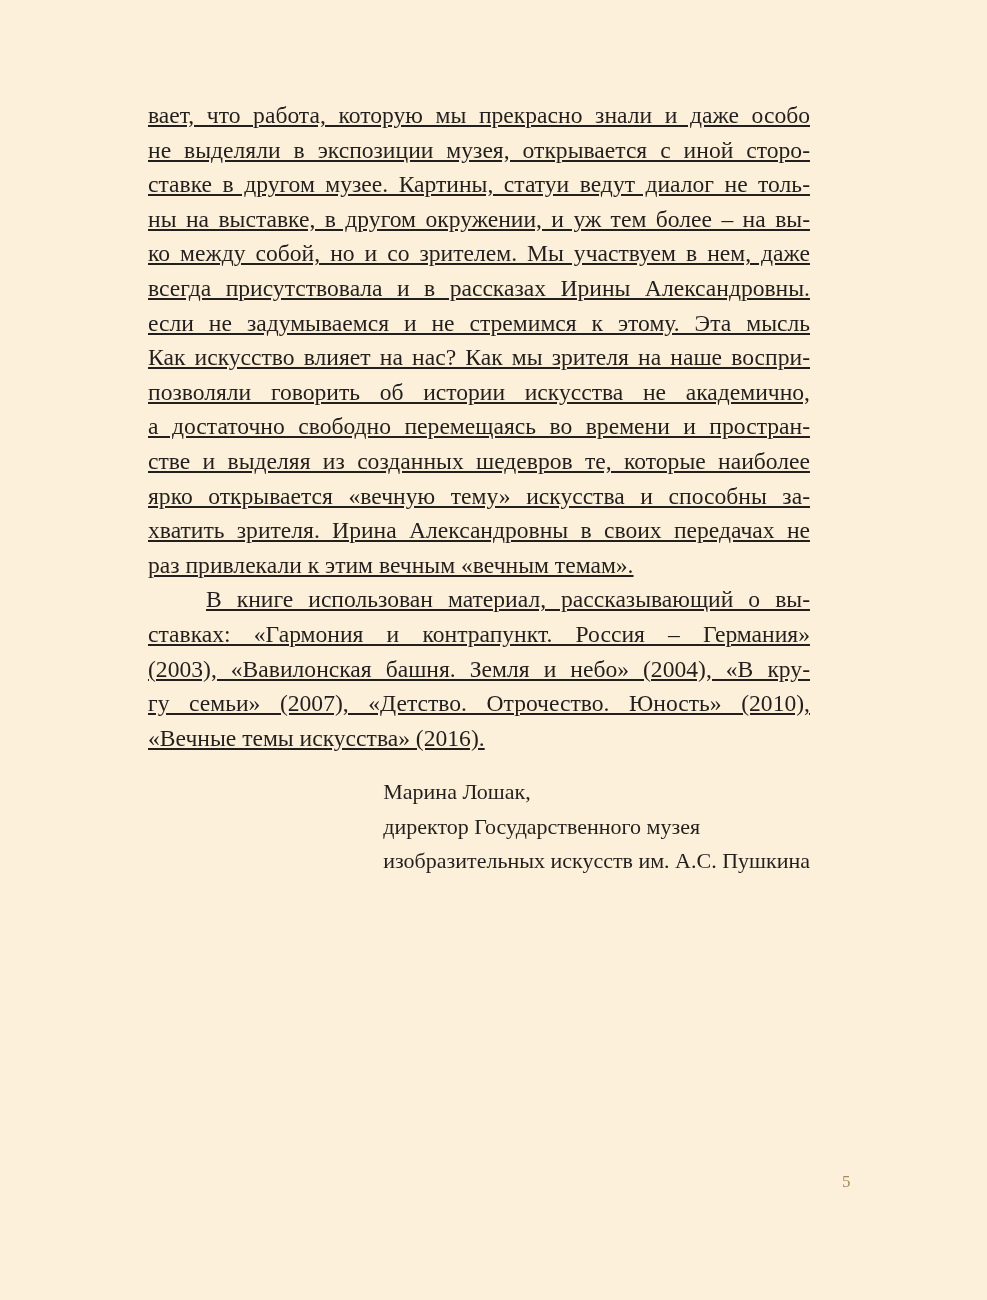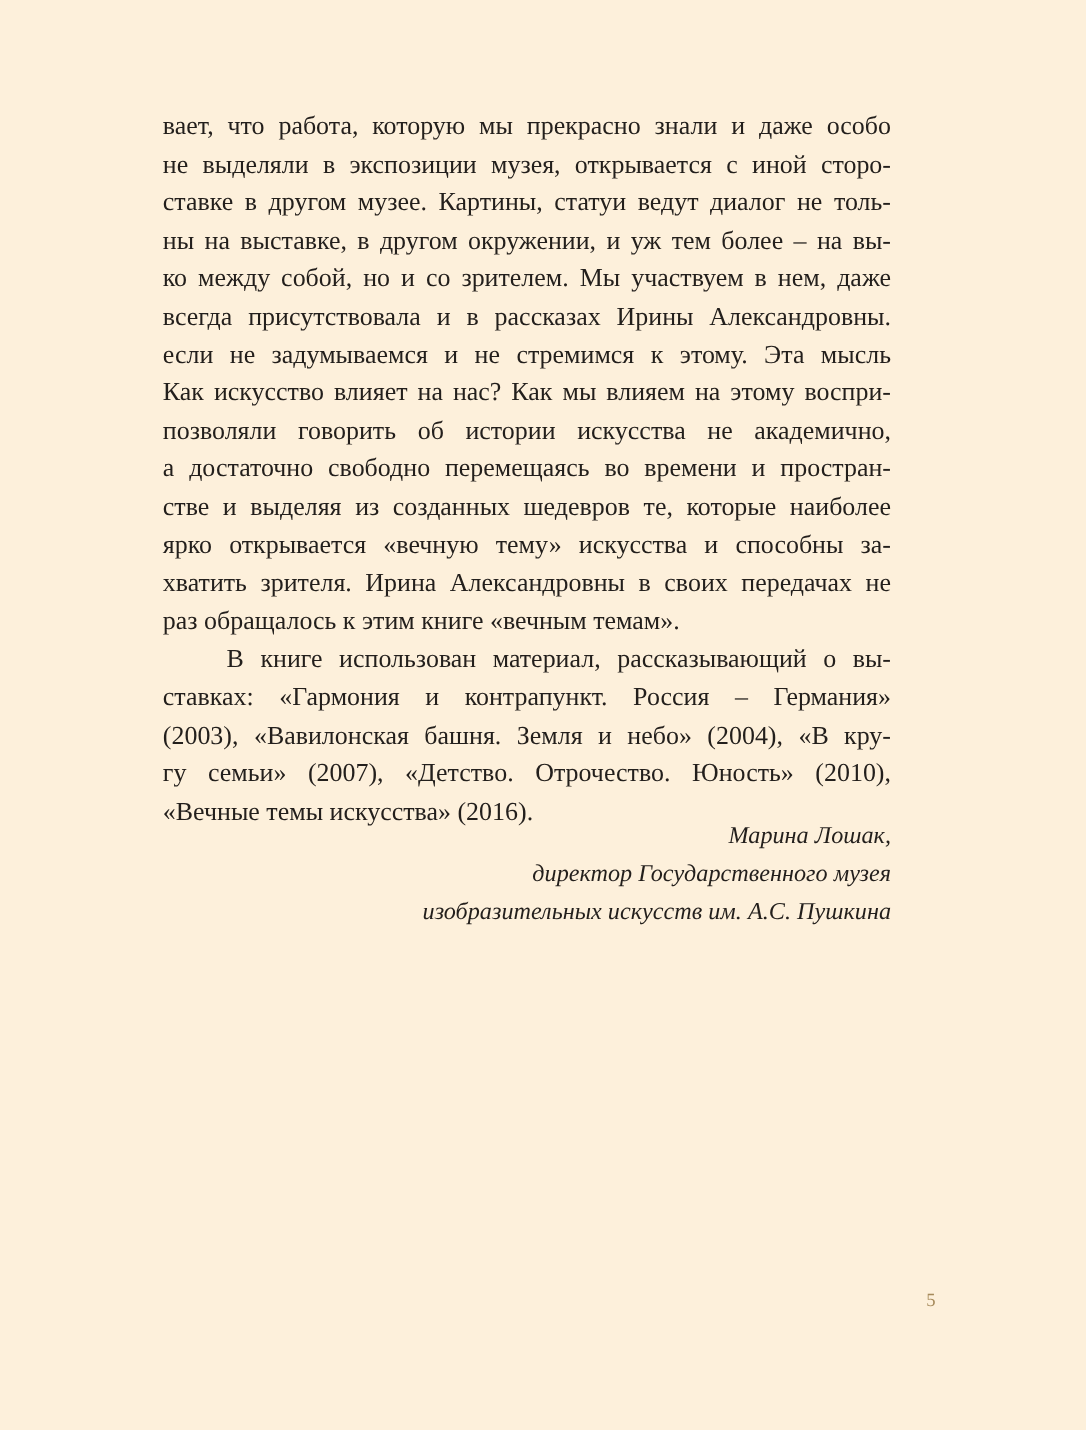--- a/index.html
+++ b/index.html
@@ -28,33 +28,32 @@
       width: 662px;
     }
     .line {
       display: block;
       height: 34.6px;
       line-height: 34.6px;
       font-size: 23.6px;
       white-space: nowrap;
       text-align: justify;
       text-align-last: justify;
+      text-decoration: underline;
     }
     .line.last {
       text-align-last: left;
     }
     .line.indent {
       padding-left: 58px;
     }
     .signature {
       position: absolute;
       right: 177px;
-      top: 742px;
-      text-align: right;
-      font-style: italic;
+      top: 775px;
       font-size: 22px;
       line-height: 34.6px;
     }
     .signature div {
       white-space: nowrap;
     }
     .page-number {
       position: absolute;
       left: 842px;
       top: 1172px;
@@ -69,27 +68,27 @@
   <div class="text-block">
 
     <div>
       <span class="line">вает, что работа, которую мы прекрасно знали и даже особо</span>
       <span class="line">не выделяли в экспозиции музея, открывается с иной сторо-</span>
       <span class="line">ставке в другом музее. Картины, статуи ведут диалог не толь-</span>
       <span class="line">ны на выставке, в другом окружении, и уж тем более – на вы-</span>
       <span class="line">ко между собой, но и со зрителем. Мы участвуем в нем, даже</span>
       <span class="line">всегда присутствовала и в рассказах Ирины Александровны.</span>
       <span class="line">если не задумываемся и не стремимся к этому. Эта мысль</span>
-      <span class="line">Как искусство влияет на нас? Как мы влияем на этому воспри-</span>
+      <span class="line">Как искусство влияет на нас? Как мы зрителя на наше воспри-</span>
       <span class="line">позволяли говорить об истории искусства не академично,</span>
       <span class="line">а достаточно свободно перемещаясь во времени и простран-</span>
       <span class="line">стве и выделяя из созданных шедевров те, которые наиболее</span>
       <span class="line">ярко открывается «вечную тему» искусства и способны за-</span>
       <span class="line">хватить зрителя. Ирина Александровны в своих передачах не</span>
-      <span class="line last">раз обращалось к этим книге «вечным темам».</span>
+      <span class="line last">раз привлекали к этим вечным «вечным темам».</span>
     </div>
 
     <div>
       <span class="line indent">В книге использован материал, рассказывающий о вы-</span>
       <span class="line">ставках: «Гармония и контрапункт. Россия – Германия»</span>
       <span class="line">(2003), «Вавилонская башня. Земля и небо» (2004), «В кру-</span>
       <span class="line">гу семьи» (2007), «Детство. Отрочество. Юность» (2010),</span>
       <span class="line last">«Вечные темы искусства» (2016).</span>
     </div>
   </div>

